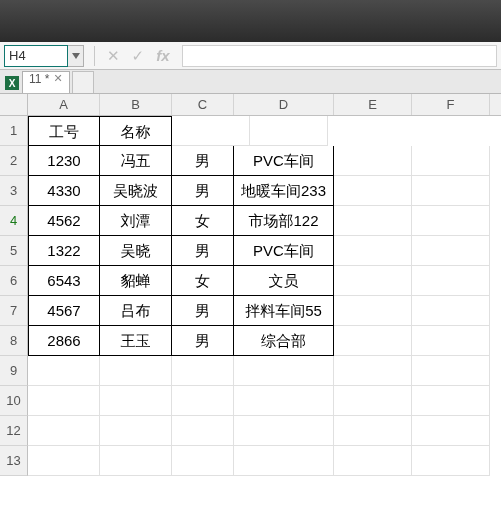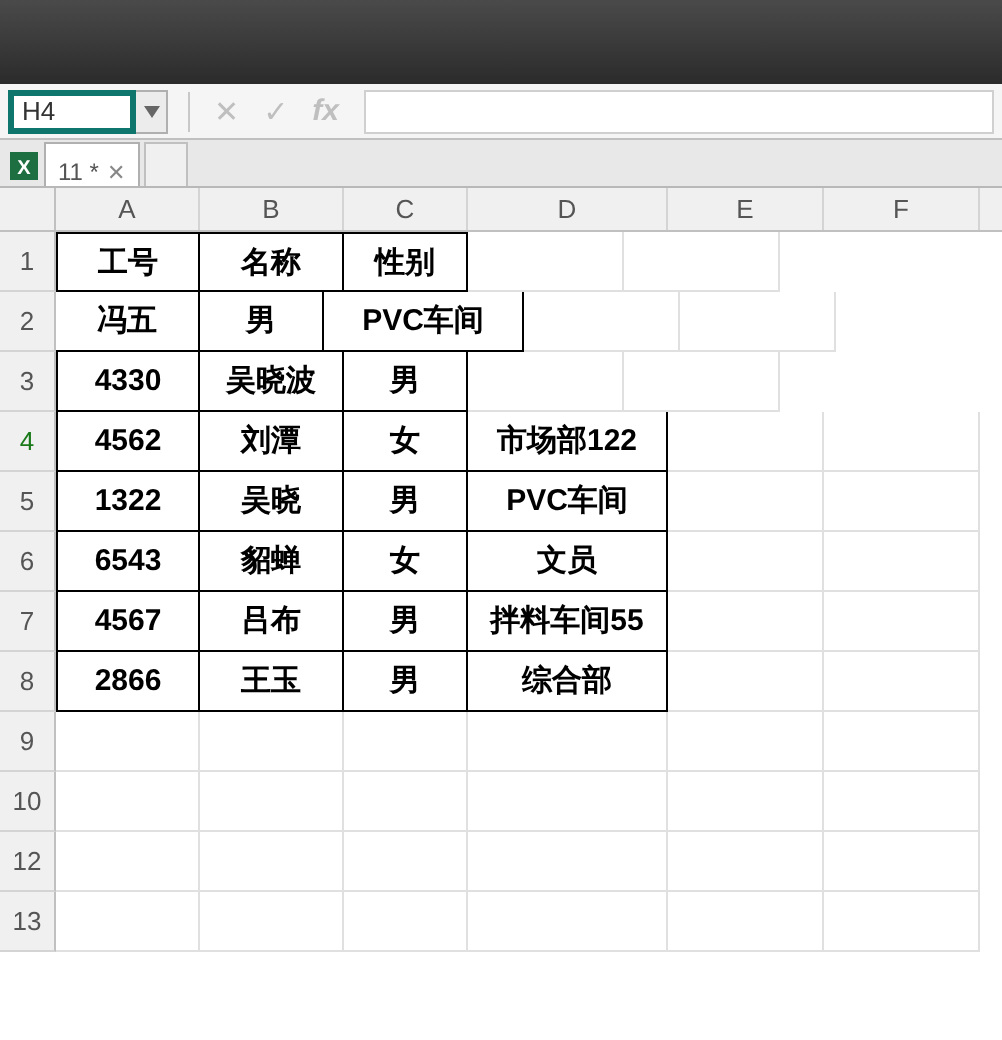--- a/index.html
+++ b/index.html
@@ -21,21 +21,21 @@
       align-items: center;
       height: 28px;
       border-bottom: 1px solid #c0c0c0;
       background: #f5f5f5;
       padding: 0 4px;
     }
     .name-box {
       width: 64px;
       height: 22px;
       background: #fff;
-      border: 3px solid #0f766e;
+      border: 1px solid #0f766e;
       font-size: 13px;
       padding: 2px 4px;
       color: #333;
     }
     .name-box-dd {
       width: 16px;
       height: 22px;
       background: #ececec;
       border: 1px solid #b0b0b0;
       border-left: none;
@@ -69,21 +69,21 @@
     .excel-icon {
       width: 16px;
       height: 16px;
       margin: 0 2px 2px 2px;
       display: inline-flex;
       align-items: center;
       justify-content: center;
     }
     .sheet-tab {
       display: flex;
-      align-items: flex-end;
+      align-items: flex-start;
       height: 22px;
       background: #fff;
       border: 1px solid #b0b0b0;
       border-bottom: none;
       padding: 0 6px;
       font-size: 12px;
       color: #555;
       gap: 4px;
     }
     .sheet-tab .close { color: #888; font-size: 11px; }
@@ -139,21 +139,21 @@
       border-bottom: 1px solid #e0e0e0;
       line-height: 30px;
       text-align: center;
       font-size: 15px;
       color: #000;
       overflow: hidden;
       white-space: nowrap;
       position: relative;
     }
     .cell.bord-r { border-right: 1.5px solid #000; }
-    .cell.bord-b { border-bottom: 1.5px solid #000; font-weight: bold; }
+    .cell.bord-b { border-bottom: 1.5px solid #000; }
     .cell.bord-t { border-top: 1.5px solid #000; }
     .cell.bord-l { border-left: 1.5px solid #000; }
     .wA { width: 72px; }
     .wB { width: 72px; }
     .wC { width: 62px; }
     .wD { width: 100px; }
     .wE { width: 78px; }
     .wF { width: 78px; }
   </style>
 </head>
@@ -197,37 +197,38 @@
     <div class="col-h wC">C</div>
     <div class="col-h wD">D</div>
     <div class="col-h wE">E</div>
     <div class="col-h wF">F</div>
   </div>
   <div id="rows">
       <div class="row">
         <div class="row-h">1</div>
         <div class="cell wA bord-r bord-l bord-t bord-b">工号</div>
         <div class="cell wB bord-r bord-t bord-b">名称</div>
-        <div class="cell wC bord-r bord-t bord-b">性别</div>
         <div class="cell wE"></div>
         <div class="cell wF"></div>
       </div>
       <div class="row">
         <div class="row-h">2</div>
+        <div class="cell wA bord-r bord-l bord-b">1230</div>
         <div class="cell wB bord-r bord-b">冯五</div>
         <div class="cell wC bord-r bord-b">男</div>
         <div class="cell wD bord-r bord-b">PVC车间</div>
         <div class="cell wE"></div>
         <div class="cell wF"></div>
       </div>
       <div class="row">
         <div class="row-h">3</div>
         <div class="cell wA bord-r bord-l bord-b">4330</div>
         <div class="cell wB bord-r bord-b">吴晓波</div>
         <div class="cell wC bord-r bord-b">男</div>
+        <div class="cell wD bord-r bord-b">地暖车间233</div>
         <div class="cell wE"></div>
         <div class="cell wF"></div>
       </div>
       <div class="row">
         <div class="row-h green">4</div>
         <div class="cell wA bord-r bord-l bord-b">4562</div>
         <div class="cell wB bord-r bord-b">刘潭</div>
         <div class="cell wC bord-r bord-b">女</div>
         <div class="cell wD bord-r bord-b">市场部122</div>
         <div class="cell wE"></div>

